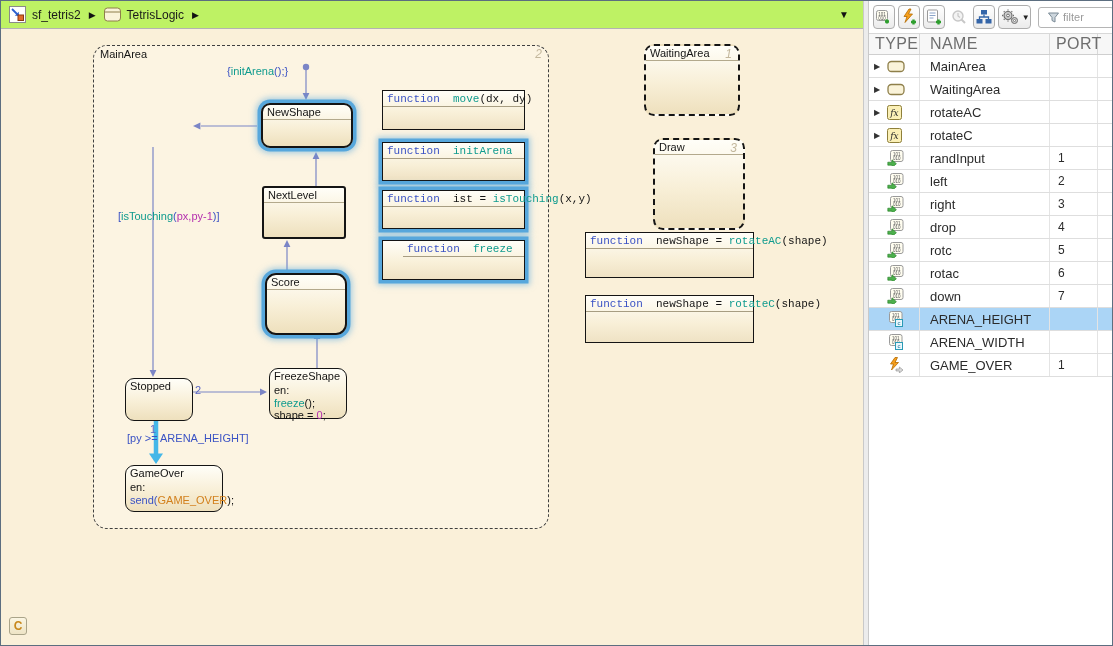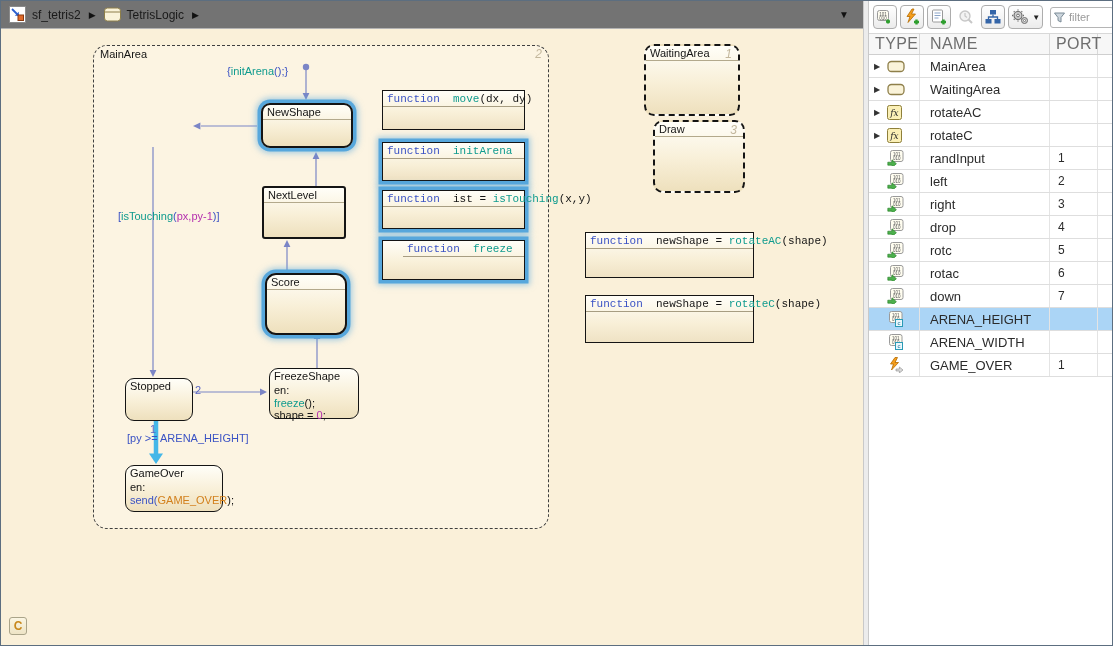--- a/index.html
+++ b/index.html
@@ -2,21 +2,21 @@
 <html><head>
 <meta charset="utf-8">
 <style>
   * { margin:0; padding:0; box-sizing:border-box; }
   body { font-family:"Liberation Sans", sans-serif; background:#dfe3e8; }
   #window { position:relative; width:1113px; height:646px; background:#fff;
             border:1px solid #5c6e80; overflow:hidden; }
 
   
   #breadcrumb-bar { position:absolute; left:0; top:0; width:862px; height:28px;
-    background:#737373; border-bottom:1px solid #b3b3b3; display:flex; align-items:center;
+    background:#bef264; border-bottom:1px solid #b3b3b3; display:flex; align-items:center;
     padding-left:6px; font-size:12px; color:#1a1a1a; }
   .bc-icon { display:inline-flex; margin:0 4px 0 2px; }
   .bc-item { padding:1px 2px; cursor:default; }
   .bc-sep { font-size:9px; margin:0 6px; color:#111; }
   .bc-caret { margin-left:auto; margin-right:14px; font-size:10px; color:#111; }
 
   
   #canvas { position:absolute; left:0; top:28px; width:862px; height:618px;
     background:#faf0d9; overflow:hidden; font-size:11px; color:#141414; }
   #transitions { position:absolute; left:0; top:0; z-index:2; }
@@ -68,21 +68,21 @@
   #panel { position:absolute; left:868px; top:0; width:245px; height:646px; background:#fff; }
   #panel-toolbar { display:flex; align-items:center; gap:3px; height:32px; padding-left:4px; }
   .tb-btn { width:25px; height:24px; border:1px solid #adadad; border-radius:4px;
     background:linear-gradient(180deg,#ffffff,#ebebeb); display:flex;
     align-items:center; justify-content:center; cursor:pointer; }
   .tb-btn.noborder { border-color:transparent; background:transparent; }
   .tb-btn.disabled { opacity:.5; cursor:default; }
   .tb-btn.wide { width:37px; gap:2px; }
   .tb-caret { font-size:8px; color:#222; }
   #filter-wrap { display:flex; align-items:center; height:21px; margin-left:4px;
-    border:1px solid #b5b5b5; border-radius:3px; background:#fff; padding:0 2px; gap:3px; }
+    border:1px solid #b5b5b5; border-radius:3px; background:#fff; padding:0 8px; gap:3px; }
   #filter-input { border:none; outline:none; width:42px; font-size:11px; color:#333;
     font-family:"Liberation Sans",sans-serif; }
   #filter-input::placeholder { color:#9a9a9a; }
 
   .sheader { display:grid; grid-template-columns:51px 130px 48px 1fr; height:22px;
     background:#f7f7f7; border-top:1px solid #d8d8d8; border-bottom:1px solid #cfcfcf;
     font-size:16px; color:#6e6e6e; letter-spacing:.4px; }
   .sheader > div { display:flex; align-items:center; padding-left:6px;
     border-right:1px solid #d8d8d8; }
   .sheader > div:last-child { border-right:none; }
@@ -168,21 +168,21 @@
     </div>
 
     <div class="state has-sep selected" style="left:264px;top:244px;width:82px;height:62px;border-radius:11px;">
       <div class="title">Score</div>
     </div>
 
     <div class="state" style="left:124px;top:349px;width:68px;height:43px;">
       <div class="title">Stopped</div>
     </div>
 
-    <div class="state" style="left:268px;top:339px;width:90px;height:51px;">
+    <div class="state" style="left:268px;top:339px;width:78px;height:51px;">
       <div class="title">FreezeShape</div>
       <div class="code-body">
           <div class="code-line"><span class="sg-k">en:</span></div>
           <div class="code-line"><span class="sg-teal">freeze</span><span class="sg-k">();</span></div>
           <div class="code-line"><span class="sg-k">shape = </span><span class="sg-magenta">0</span><span class="sg-k">;</span></div>
         </div>
     </div>
 
     <div class="state" style="left:124px;top:436px;width:98px;height:47px;">
       <div class="title">GameOver</div>
@@ -190,21 +190,21 @@
           <div class="code-line"><span class="sg-k">en:</span></div>
           <div class="code-line"><span class="sg-blue">send(</span><span class="sg-orange">GAME_OVER</span><span class="sg-k">);</span></div>
         </div>
     </div>
 
     <div class="state has-sep parallel" style="left:643px;top:15px;width:96px;height:72px;">
       <div class="title">WaitingArea</div>
       <span class="order-num">1</span>
     </div>
 
-    <div class="state has-sep parallel" style="left:652px;top:91px;width:92px;height:73px;">
+    <div class="state has-sep parallel" style="left:652px;top:109px;width:92px;height:92px;">
       <div class="title">Draw</div>
       <span class="order-num">3</span>
     </div>
 
     <div class="fnbox" style="left:381px;top:61px;width:143px;height:40px;">
       <div class="fn-title"><span class="sg-blue">function  </span><span class="sg-teal">move</span><span class="sg-k">(dx, dy)</span></div>
     </div>
     <div class="fnbox selected" style="left:381px;top:113px;width:143px;height:39px;">
       <div class="fn-title"><span class="sg-blue">function  </span><span class="sg-teal">initArena</span></div>
     </div>

